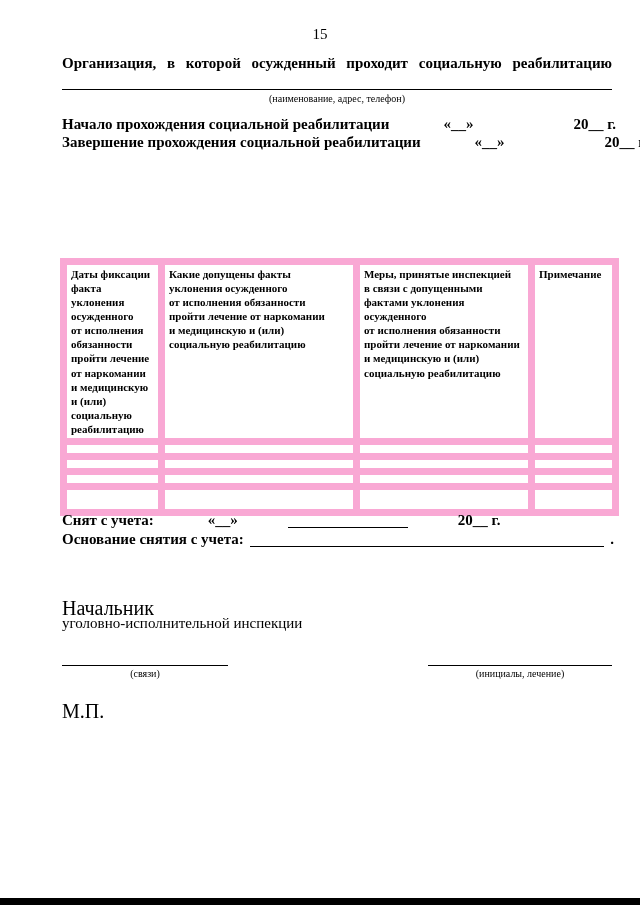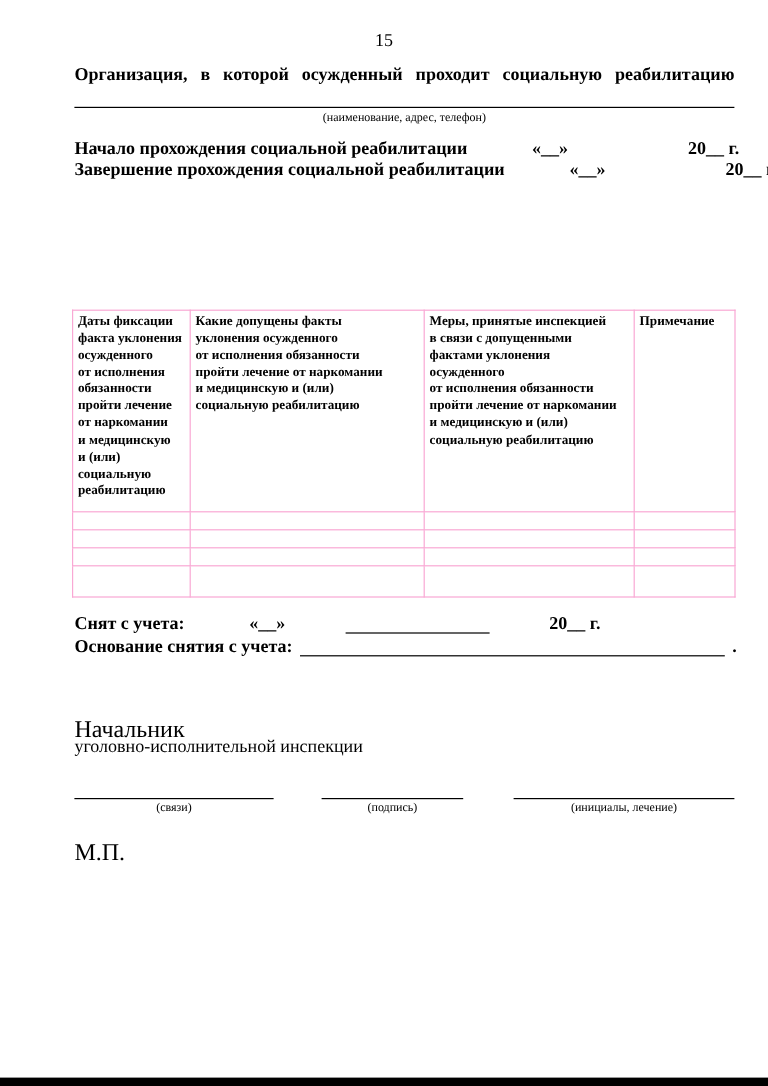--- a/index.html
+++ b/index.html
@@ -30,21 +30,21 @@
   .date2 { top: 134px; }
   .dq { margin-left: 10px; font-family: Liberation Serif, serif; }
   .blank { display: inline-block; border-bottom: 1px solid #000; height: 14px; margin: 0 6px 1px 6px; }
   .grow { flex: 1; }
   .w120 { width: 120px; flex: none; }
 
   .marks-title { position: absolute; top: 229px; left: 0; width: 100%; text-align: center; font-size: 15px; font-weight: bold; letter-spacing: 0.5px; }
 
   .marks-table { position: absolute; top: 258px; left: 60px; border-collapse: collapse; table-layout: fixed; }
   .marks-table td {
-    border: 1px solid #f9a8d4; vertical-align: top; padding: 2px 4px;
+    border: 7px solid #f9a8d4; vertical-align: top; padding: 2px 4px;
     font-size: 11px; font-weight: bold; line-height: 1.28; white-space: pre-line;
   }
   .c1 { width: 98px; } .c2 { width: 195px; } .c3 { width: 175px; } .c4 { width: 84px; }
   tr.hdr { height: 168px; }
   tr.r td { height: 15px; }
   tr.rl td { height: 26px; }
 
   .removed { top: 512px; width: auto; }
   .basis-line {
     position: absolute; top: 531px; left: 62px; width: 552px;
@@ -161,24 +161,20 @@
     <span>.</span>
   </div>
 
   <div class="chief1">Начальник</div>
   <div class="chief2">уголовно-исполнительной инспекции</div>
 
   <div class="sig sig1">
     <div class="sig-line"></div>
     <div class="sig-cap">(связи)</div>
   </div>
-  <div class="sig sig2">
-    <div class="sig-line"></div>
-    <div class="sig-cap">(подпись)</div>
-  </div>
   <div class="sig sig3">
     <div class="sig-line"></div>
     <div class="sig-cap">(инициалы, лечение)</div>
   </div>
 
   <div class="stamp">М.П.</div>
 
   <div class="bottom-bar"></div>
 
 </div>

